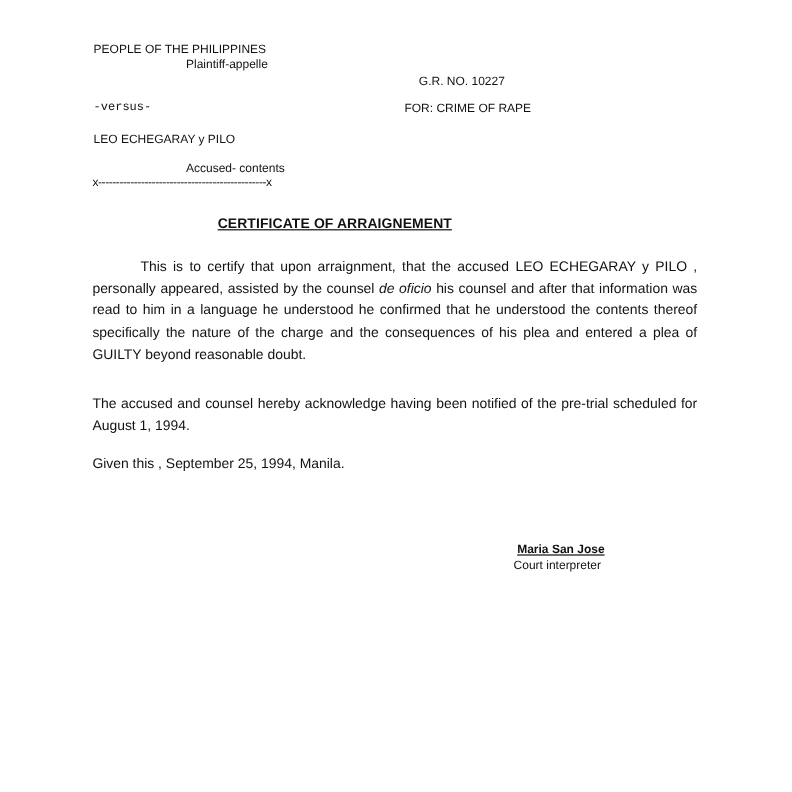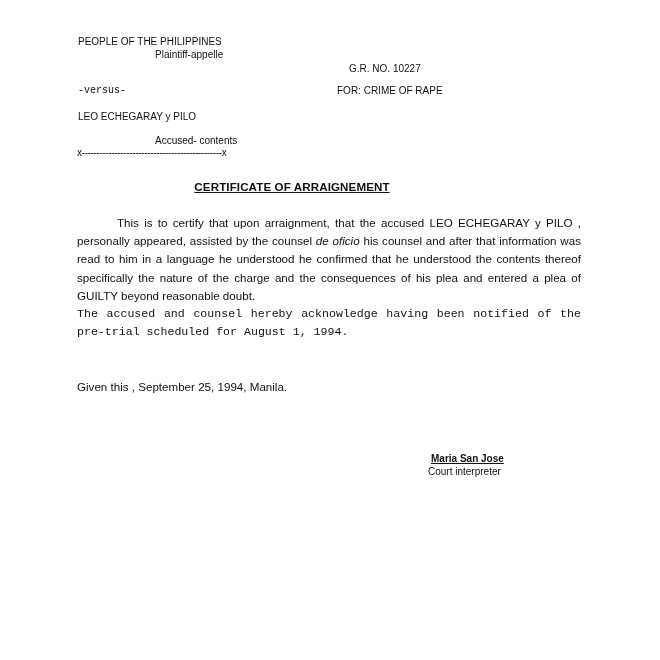--- a/index.html
+++ b/index.html
@@ -2,21 +2,21 @@
 <html><head>
   <meta charset="utf-8">
   <style>
     html, body { margin: 0; padding: 0; }
     body {
       width: 660px; height: 660px; background: #ffffff; position: relative;
       font-family: "Liberation Sans", sans-serif; color: #111111; overflow: hidden;
     }
     .abs { position: absolute; white-space: nowrap; font-size: 10px; line-height: 14px; }
     .title {
-      position: absolute; left: 16px; width: 552px; top: 180px; text-align: center;
+      position: absolute; left: 3px; width: 552px; top: 180px; text-align: center;
       font-size: 11.6px; font-weight: bold; text-decoration: underline; letter-spacing: 0.1px;
     }
     .para {
       position: absolute; left: 77px; width: 504px; font-size: 11.6px; line-height: 18.2px;
       text-align: justify; text-align-last: left;
     }
     .para.indent { text-indent: 40px; }
     .sig-name { font-weight: bold; text-decoration: underline; text-align: center; }
     em { }
   </style>
@@ -30,19 +30,19 @@
   <div class="abs" style="left:78px; top:84px;font-family:Liberation Mono, monospace;">-versus-</div>
   <div class="abs" style="left:337px; top:84px;">FOR: CRIME OF RAPE</div>
   <div class="abs" style="left:78px; top:110px;">LEO ECHEGARAY y PILO</div>
   <div class="abs" style="left:155px; top:134px;">Accused- contents</div>
   <div class="abs" style="left:77px; top:146px; letter-spacing:-0.35px;">x-----------------------------------------------x</div>
 
   <div class="title">CERTIFICATE OF ARRAIGNEMENT</div>
 
   <div class="para indent" style="top:214px;"><span>This is to certify that upon arraignment, that the accused LEO ECHEGARAY y PILO , personally appeared, assisted by the counsel </span><em>de oficio</em><span> his counsel and after that information was read to him in a language he understood he confirmed that he understood the contents thereof specifically the nature of the charge and the consequences of his plea and entered a plea of GUILTY beyond reasonable doubt.</span></div>
 
-  <div class="para" style="top:305px;font-family:Liberation Mono, monospace;">The accused and counsel hereby acknowledge having been notified of the pre-trial scheduled for August 1, 1994.</div>
+  <div class="para" style="top:328px;">The accused and counsel hereby acknowledge having been notified of the pre-trial scheduled for August 1, 1994.</div>
 
   <div class="para" style="top:378px;">Given this , September 25, 1994, Manila.</div>
 
   <div class="abs sig-name" style="left:431px; top:452px;">Maria San Jose</div>
   <div class="abs" style="left:428px; top:465px;">Court interpreter</div>
 </div>
 
 </body></html>

